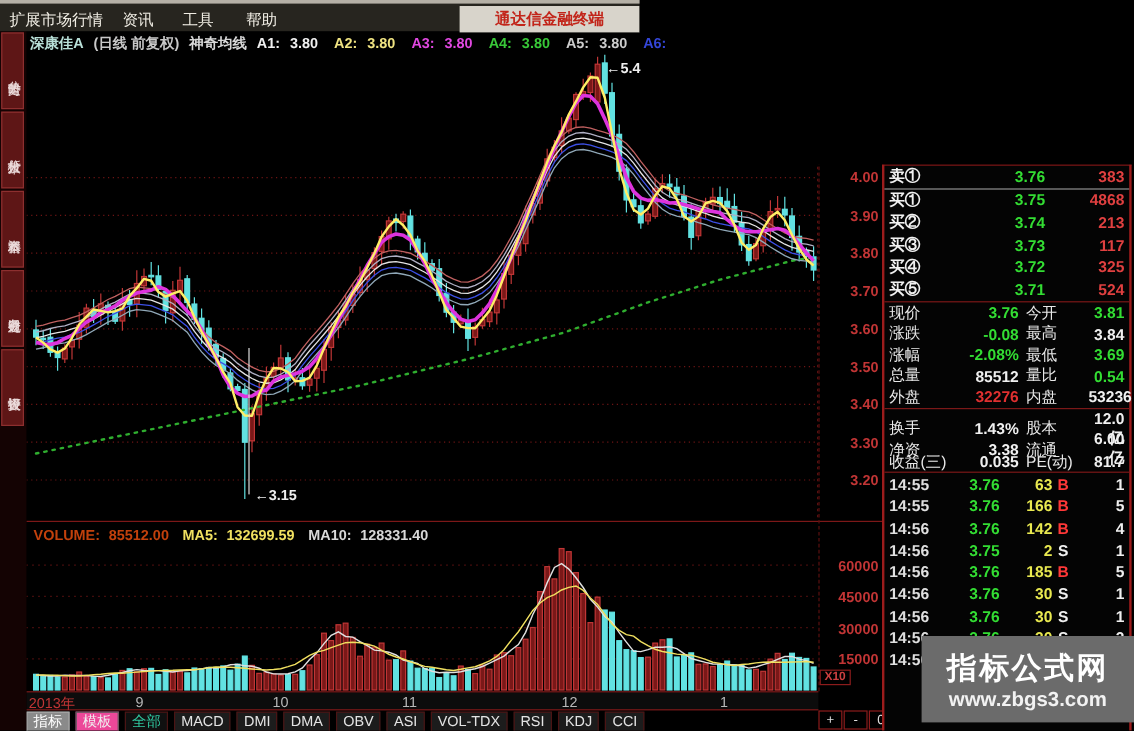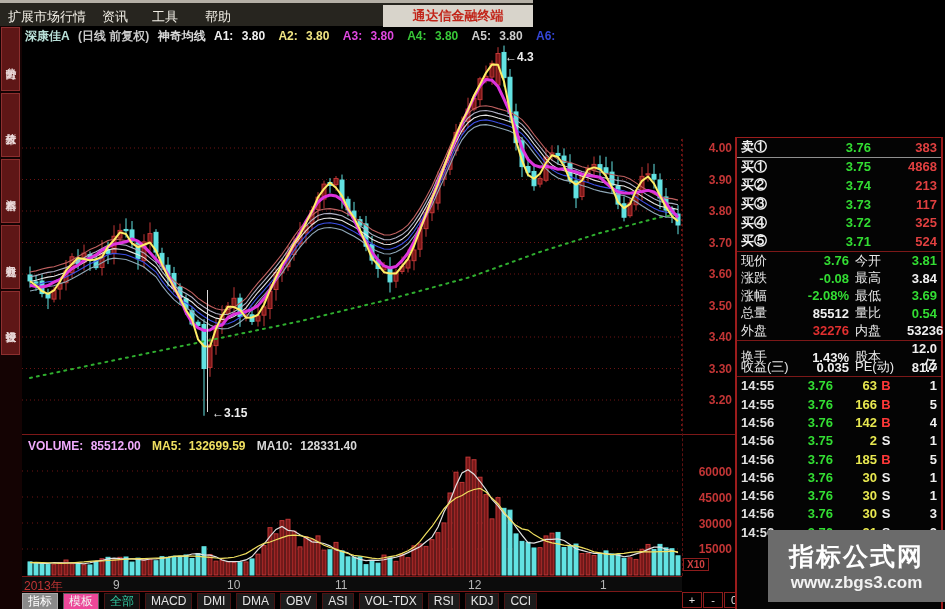--- a/index.html
+++ b/index.html
@@ -24,21 +24,21 @@
   
   .price-svg{position:absolute;left:22px;top:44px;z-index:1;}
   .vol-svg{position:absolute;left:22px;top:448px;z-index:1;}
   .pane-sep{position:absolute;left:22px;top:434px;width:713px;height:0;border-top:1px solid #7c1818;z-index:2;}
   .axis-col{position:absolute;left:682px;top:44px;width:53px;height:532px;border-left:1px dashed #5c1010;box-sizing:border-box;z-index:2;}
   .pax{position:absolute;left:684px;width:48px;text-align:right;color:#c23535;font-size:12px;font-weight:bold;z-index:3;}
   .vax{position:absolute;left:684px;width:48px;text-align:right;color:#c23535;font-size:12px;font-weight:bold;z-index:3;}
   .x10{position:absolute;left:683px;top:558px;border:1px solid #8c1c1c;color:#cc4040;font-size:10px;font-weight:bold;padding:0 3px;z-index:3;}
   .vol-header{position:absolute;left:28px;top:439px;font-size:12px;white-space:nowrap;z-index:3;}
   .vol-header span{margin-right:4px;font-weight:bold;}
-  .vh-w{color:#f0abfc;} .vh-y{color:#f0e060;text-align:right;} .vh-g{color:#d8d8d8;}
+  .vh-w{color:#c2410c;} .vh-y{color:#f0e060;text-align:right;} .vh-g{color:#d8d8d8;}
   
   .anno-line{position:absolute;left:207px;top:290px;width:1px;height:122px;background:#dcdcdc;z-index:5;}
   .anno{position:absolute;color:#eeeeee;font-size:12px;font-weight:bold;z-index:5;}
   .anno-low{left:212px;top:406px;}
   .anno-high{left:505px;top:50px;}
   
   .xaxis{position:absolute;left:22px;top:576px;width:660px;height:16px;background:#0c0c0c;
          border-top:1px solid #7c1818;border-bottom:1px solid #7c1818;box-sizing:border-box;z-index:3;}
   .xaxis .year{position:absolute;left:2px;top:1px;color:#c23535;font-size:12px;}
   .xaxis .mon{position:absolute;top:1px;color:#b8b8b8;font-size:12px;}
@@ -491,21 +491,21 @@
   <div class="x10">X10</div>
 
   <div class="vol-header">
     <span class="vh-w"><span>VOLUME:</span> <span>85512.00</span></span>
     <span class="vh-y"><span>MA5:</span> <span>132699.59</span></span>
     <span class="vh-g"><span>MA10:</span> <span>128331.40</span></span>
   </div>
 
   <div class="anno-line"></div>
   <div class="anno anno-low">←3.15</div>
-  <div class="anno anno-high">←4.3</div>
+  <div class="anno anno-high">←5.4</div>
 
   <div class="xaxis">
     <span class="year">2013年</span>
     <span class="mon" style="left:91px">9</span>
     <span class="mon" style="left:205px">10</span>
     <span class="mon" style="left:313px">11</span>
     <span class="mon" style="left:446px">12</span>
     <span class="mon" style="left:578px">1</span>
   </div>
   <div class="period">日线</div>
@@ -594,20 +594,26 @@
         <span class="sl2">内盘</span>
           <span class="sv" style="color: rgb(240, 240, 240);">53236</span>
       </div>
       <div class="stat-row rsep">
         <span class="sl">换手</span>
           <span class="sv" style="color: rgb(240, 240, 240);">1.43%</span>
         <span class="sl2">股本</span>
           <span class="sv" style="color: rgb(240, 240, 240);">12.0亿</span>
       </div>
       <div class="stat-row">
+        <span class="sl">净资</span>
+          <span class="sv" style="color: rgb(240, 240, 240);">3.38</span>
+        <span class="sl2">流通</span>
+          <span class="sv" style="color: rgb(240, 240, 240);">6.00亿</span>
+      </div>
+      <div class="stat-row">
         <span class="sl">收益(三)</span>
           <span class="sv" style="color: rgb(240, 240, 240);">0.035</span>
         <span class="sl2">PE(动)</span>
           <span class="sv" style="color: rgb(240, 240, 240);">81.7</span>
       </div>
     </div>
     <div class="ticks">
       <div class="tick-row">
         <span class="tt">14:55</span>
           <span class="tp">3.76</span>

